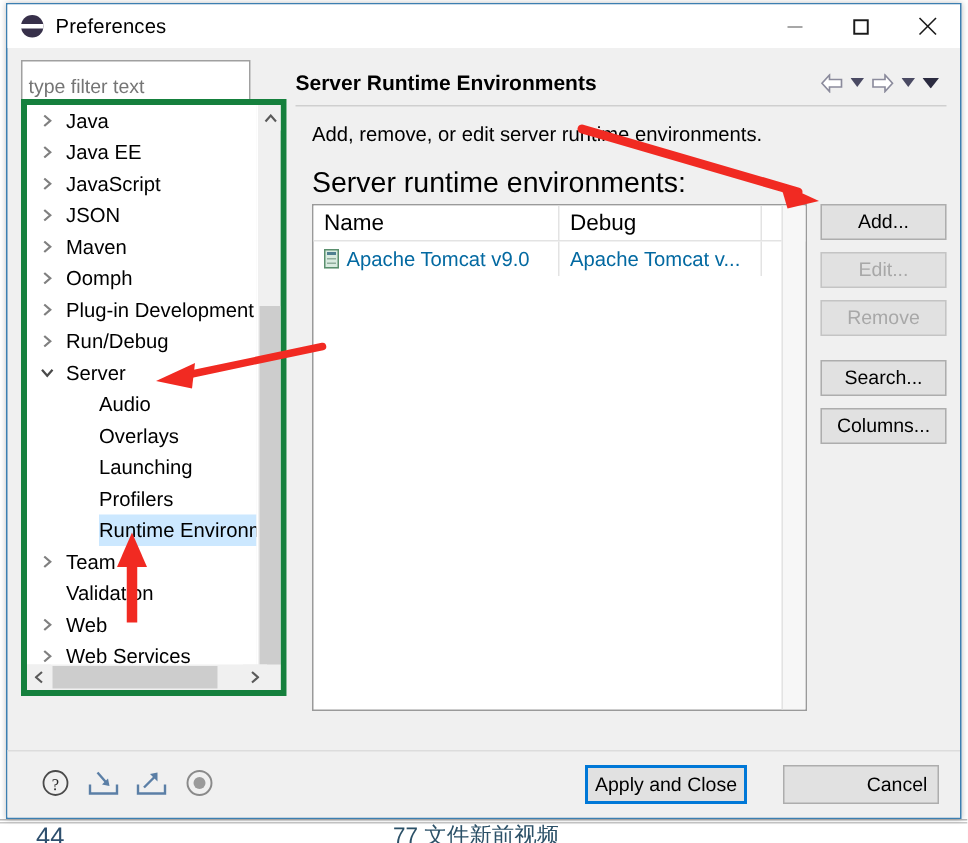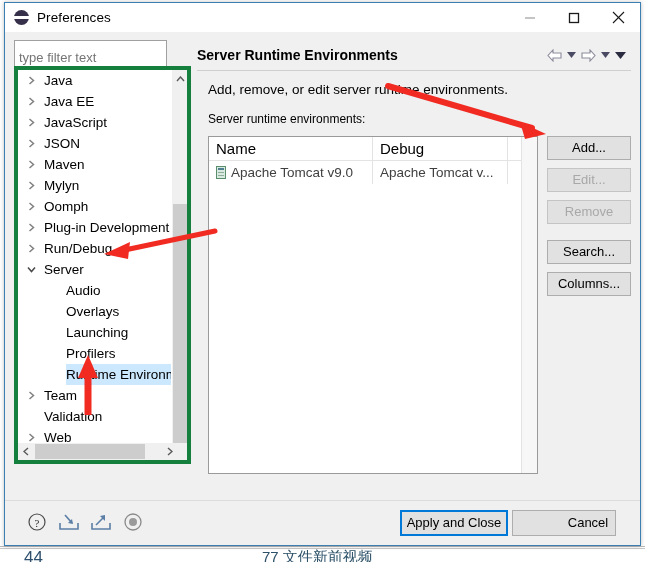--- a/index.html
+++ b/index.html
@@ -270,21 +270,21 @@
   #rp-desc {
     position: absolute;
     left: 11px; top: 42px;
     font-size: 13.5px;
     color: #000;
     white-space: nowrap;
   }
   #rp-sublabel {
     position: absolute;
     left: 11px; top: 72px;
-    font-size: 12px;
+    font-size: 19px;
     color: #000;
     white-space: nowrap;
   }
 
   
   #rt-table {
     position: absolute;
     left: 11px; top: 96px;
     width: 330px;
     height: 338px;
@@ -314,21 +314,21 @@
   .th.c1 { width: 135px; }
   .th.c2 { width: 29px; border-right: none; }
   .trow {
     display: flex;
     height: 23px;
   }
   .td {
     position: relative;
     font-size: 13.5px;
     line-height: 23px;
-    color: #404040;
+    color: #0369a1;
     border-right: 1px solid #e3e3e3;
     box-sizing: border-box;
     white-space: nowrap;
     overflow: hidden;
   }
   .td.c0 { width: 164px; padding-left: 7px; }
   .td.c1 { width: 135px; padding-left: 7px; }
   .td.c2 { width: 29px; border-right: none; }
   .srv-icon {
     display: inline-block;
@@ -408,23 +408,23 @@
     gap: 10px;
   }
   .f-icon {
     width: 22px; height: 22px;
     display: flex;
     align-items: center;
     justify-content: center;
   }
   #footer-buttons {
     position: absolute;
-    right: 24px; top: 9px;
-    display: flex;
-    gap: 4px;
+    right: 14px; top: 9px;
+    display: flex;
+    gap: 24px;
   }
   .foot-btn {
     height: 26px;
     box-sizing: border-box;
     font-family: "Liberation Sans", sans-serif;
     font-size: 13px;
     color: #000;
     text-align: center;
     line-height: 24px;
     background: #e1e1e1;
@@ -513,25 +513,20 @@
               </span><span class="tlabel">JSON</span></div>
             <div class="tree-item"><span class="twisty">
                 <svg width="7" height="9" viewBox="0 0 7 9">
                   <polyline points="1.5,1 5.5,4.5 1.5,8" fill="none" stroke="#808080" stroke-width="1.5"></polyline>
                 </svg>
               </span><span class="tlabel">Maven</span></div>
             <div class="tree-item"><span class="twisty">
                 <svg width="7" height="9" viewBox="0 0 7 9">
                   <polyline points="1.5,1 5.5,4.5 1.5,8" fill="none" stroke="#808080" stroke-width="1.5"></polyline>
                 </svg>
-              </span><span class="tlabel">Mylyn</span></div>
-            <div class="tree-item"><span class="twisty">
-                <svg width="7" height="9" viewBox="0 0 7 9">
-                  <polyline points="1.5,1 5.5,4.5 1.5,8" fill="none" stroke="#808080" stroke-width="1.5"></polyline>
-                </svg>
               </span><span class="tlabel">Oomph</span></div>
             <div class="tree-item"><span class="twisty">
                 <svg width="7" height="9" viewBox="0 0 7 9">
                   <polyline points="1.5,1 5.5,4.5 1.5,8" fill="none" stroke="#808080" stroke-width="1.5"></polyline>
                 </svg>
               </span><span class="tlabel">Plug-in Development</span></div>
             <div class="tree-item"><span class="twisty">
                 <svg width="7" height="9" viewBox="0 0 7 9">
                   <polyline points="1.5,1 5.5,4.5 1.5,8" fill="none" stroke="#808080" stroke-width="1.5"></polyline>
                 </svg>

